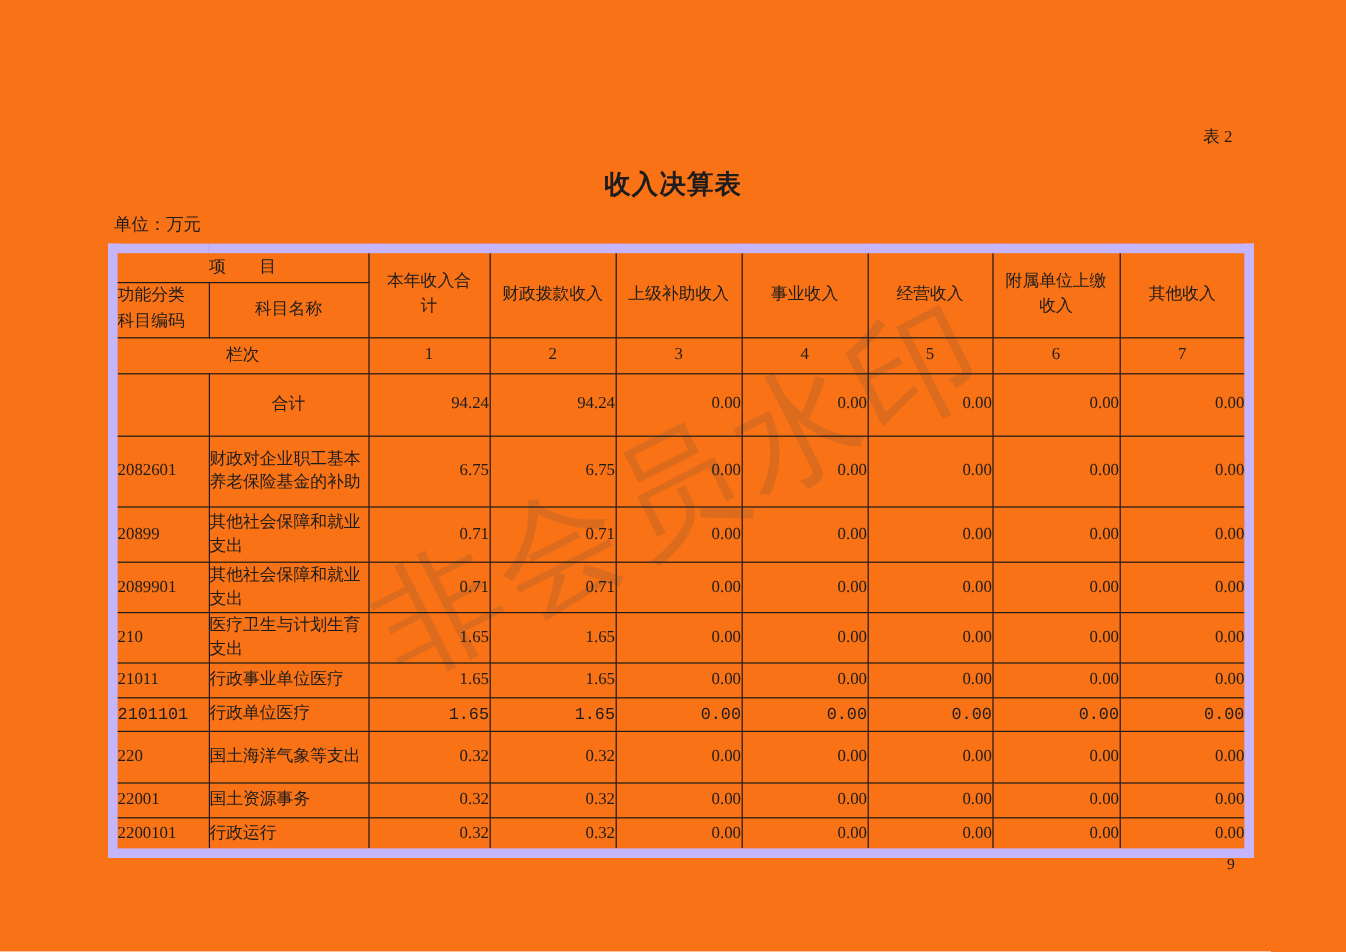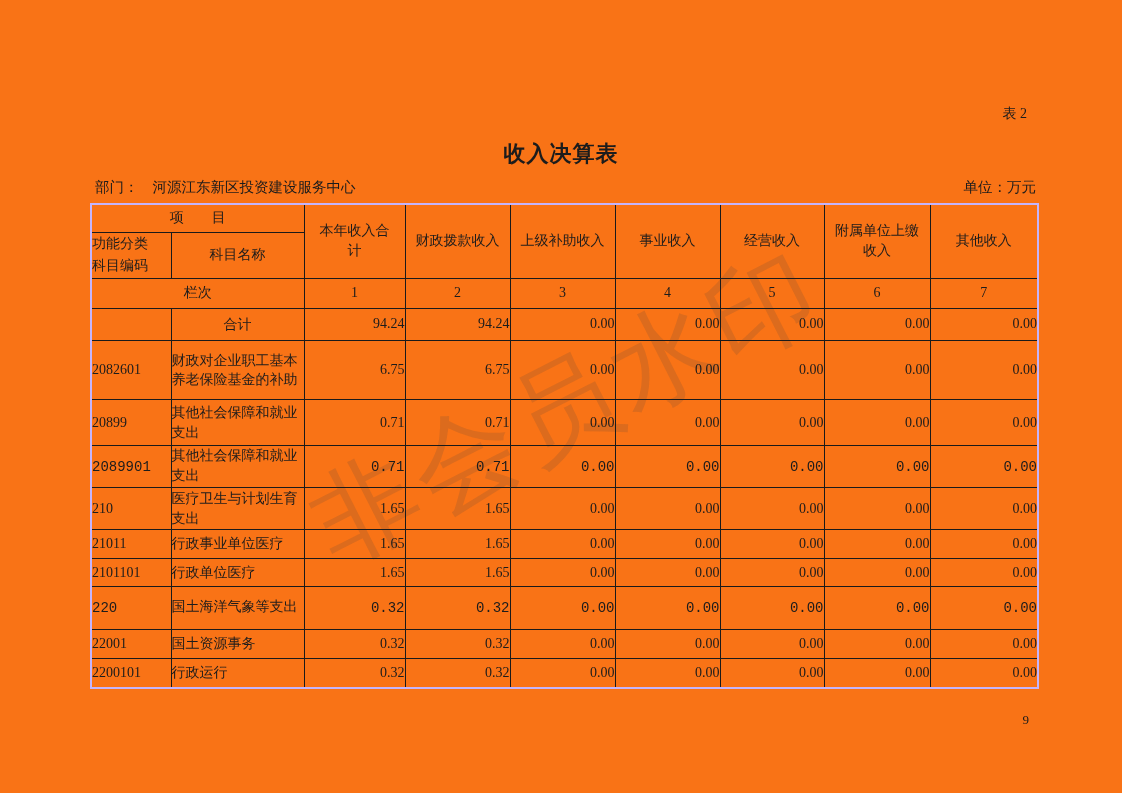--- a/index.html
+++ b/index.html
@@ -53,58 +53,55 @@
     pointer-events: none;
   }
   table.report {
     position: absolute;
     left: 90px;
     top: 203px;
     border-collapse: collapse;
     table-layout: fixed;
     background: transparent;
     z-index: 1;
-    border: 2px solid #c4b5fd;
+    border: 8px solid #c4b5fd;
   }
   table.report th, table.report td {
     border: 1px solid #1a1a1a;
     font-size: 14px;
     font-weight: normal;
     padding: 0;
     vertical-align: middle;
     overflow: hidden;
   }
   th.center, td.center { text-align: center; }
   .pre { white-space: pre-line; }
   th.colhead { text-align: center; line-height: 1.45; padding: 0 4px; }
   th.code-head { text-align: left; padding-left: 7px; line-height: 1.55; }
   td.code { text-align: left; padding-left: 7px; }
   td.name { text-align: left; padding: 2px 6px; line-height: 1.42; }
-  td.name.center { text-align: center; padding: 6px 2px; }
+  td.name.center { text-align: center; padding: 16px 2px; }
   td.num { text-align: right; padding-right: 7px; }
   .page-number {
     position: absolute;
     top: 712px;
     right: 93px;
     font-size: 13px;
   }
 </style>
 </head>
 <body>
 
 <div class="page">
 
   <div class="table-label">表 2</div>
 
   <div class="title">收入决算表</div>
 
   <div class="meta">
-    <div>
-      <span>部门：</span><span class="dept-name">河源江东新区投资建设服务中心</span>
-    </div>
     <div>单位：万元</div>
   </div>
 
   <div class="watermark">非会员水印</div>
 
   <table class="report">
     <colgroup>
       <col style="width:80px">
         <col style="width:133px">
         <col style="width:101px">
@@ -171,21 +168,21 @@
           <td class="code">20899</td>
           <td class="name">其他社会保障和就业支出</td>
           <td class="num">0.71</td>
           <td class="num">0.71</td>
           <td class="num">0.00</td>
           <td class="num">0.00</td>
           <td class="num">0.00</td>
           <td class="num">0.00</td>
           <td class="num">0.00</td>
         </tr>
-        <tr style="height: 42px; font-family: Liberation Mono, monospace;">
+        <tr style="height: 42px;">
           <td class="code">2089901</td>
           <td class="name">其他社会保障和就业支出</td>
           <td class="num">0.71</td>
           <td class="num">0.71</td>
           <td class="num">0.00</td>
           <td class="num">0.00</td>
           <td class="num">0.00</td>
           <td class="num">0.00</td>
           <td class="num">0.00</td>
         </tr>
@@ -204,32 +201,32 @@
           <td class="code">21011</td>
           <td class="name">行政事业单位医疗</td>
           <td class="num">1.65</td>
           <td class="num">1.65</td>
           <td class="num">0.00</td>
           <td class="num">0.00</td>
           <td class="num">0.00</td>
           <td class="num">0.00</td>
           <td class="num">0.00</td>
         </tr>
-        <tr style="height: 28px;">
+        <tr style="height: 28px; font-family: Liberation Mono, monospace;">
           <td class="code">2101101</td>
           <td class="name">行政单位医疗</td>
           <td class="num">1.65</td>
           <td class="num">1.65</td>
           <td class="num">0.00</td>
           <td class="num">0.00</td>
           <td class="num">0.00</td>
           <td class="num">0.00</td>
           <td class="num">0.00</td>
         </tr>
-        <tr style="height: 43px; font-family: Liberation Mono, monospace;">
+        <tr style="height: 43px;">
           <td class="code">220</td>
           <td class="name">国土海洋气象等支出</td>
           <td class="num">0.32</td>
           <td class="num">0.32</td>
           <td class="num">0.00</td>
           <td class="num">0.00</td>
           <td class="num">0.00</td>
           <td class="num">0.00</td>
           <td class="num">0.00</td>
         </tr>

